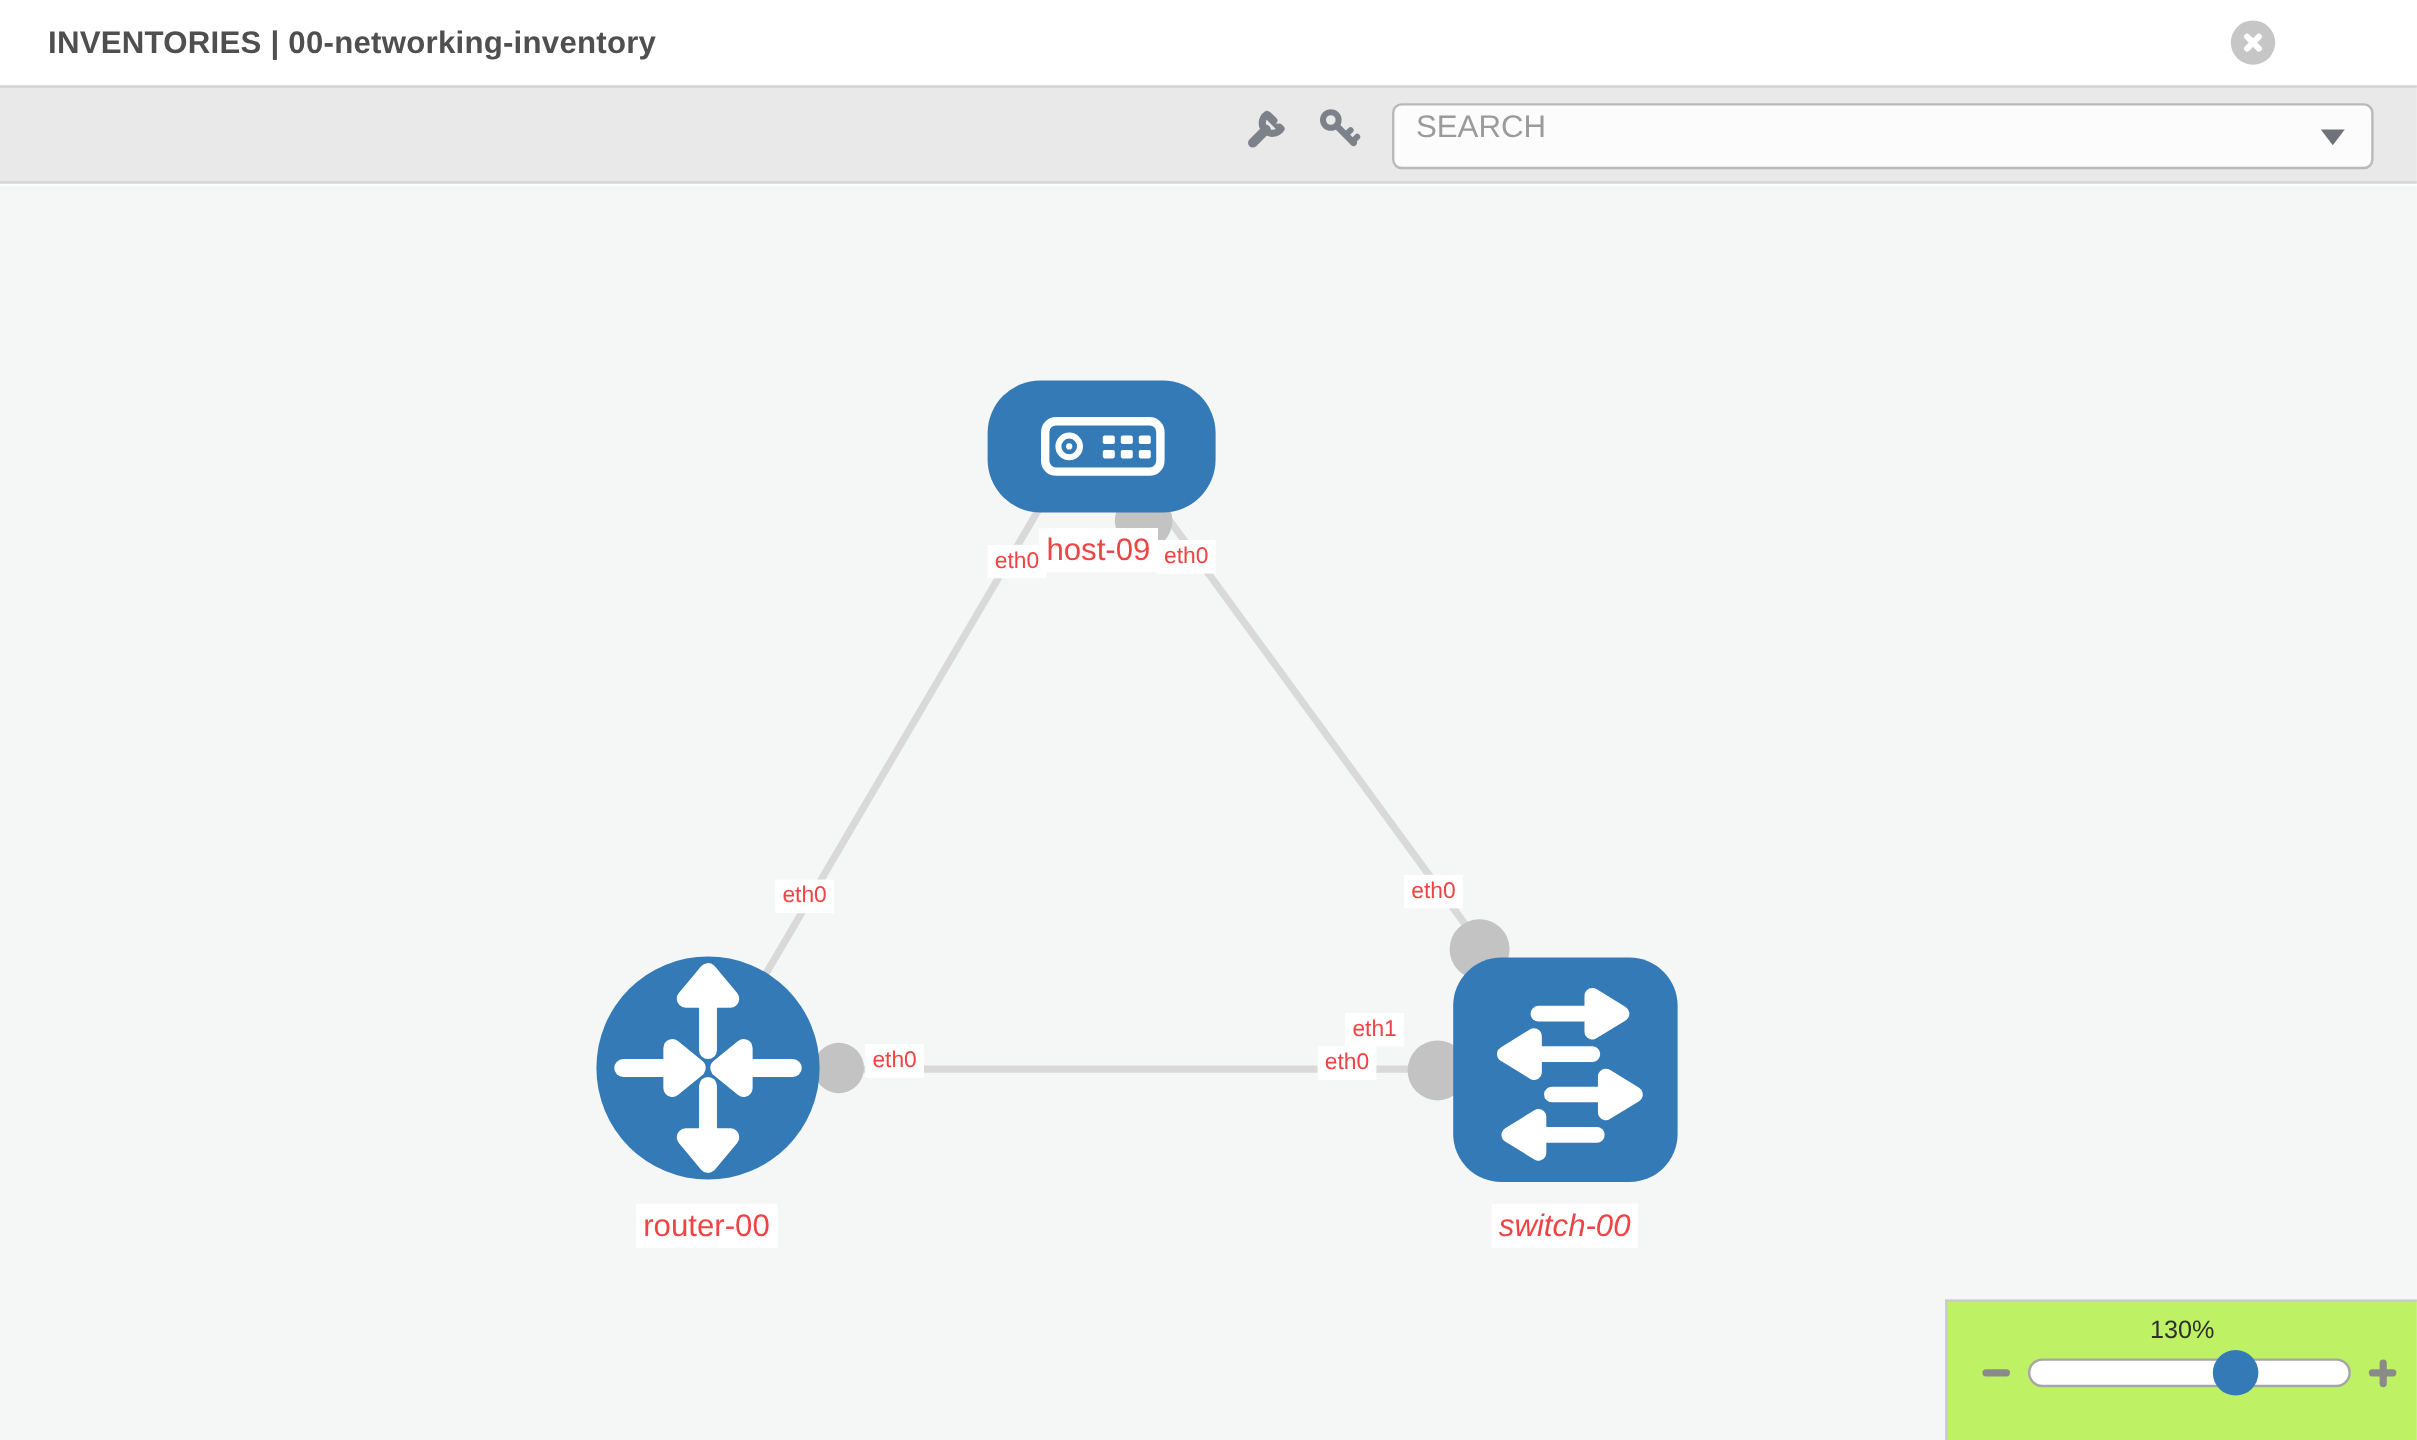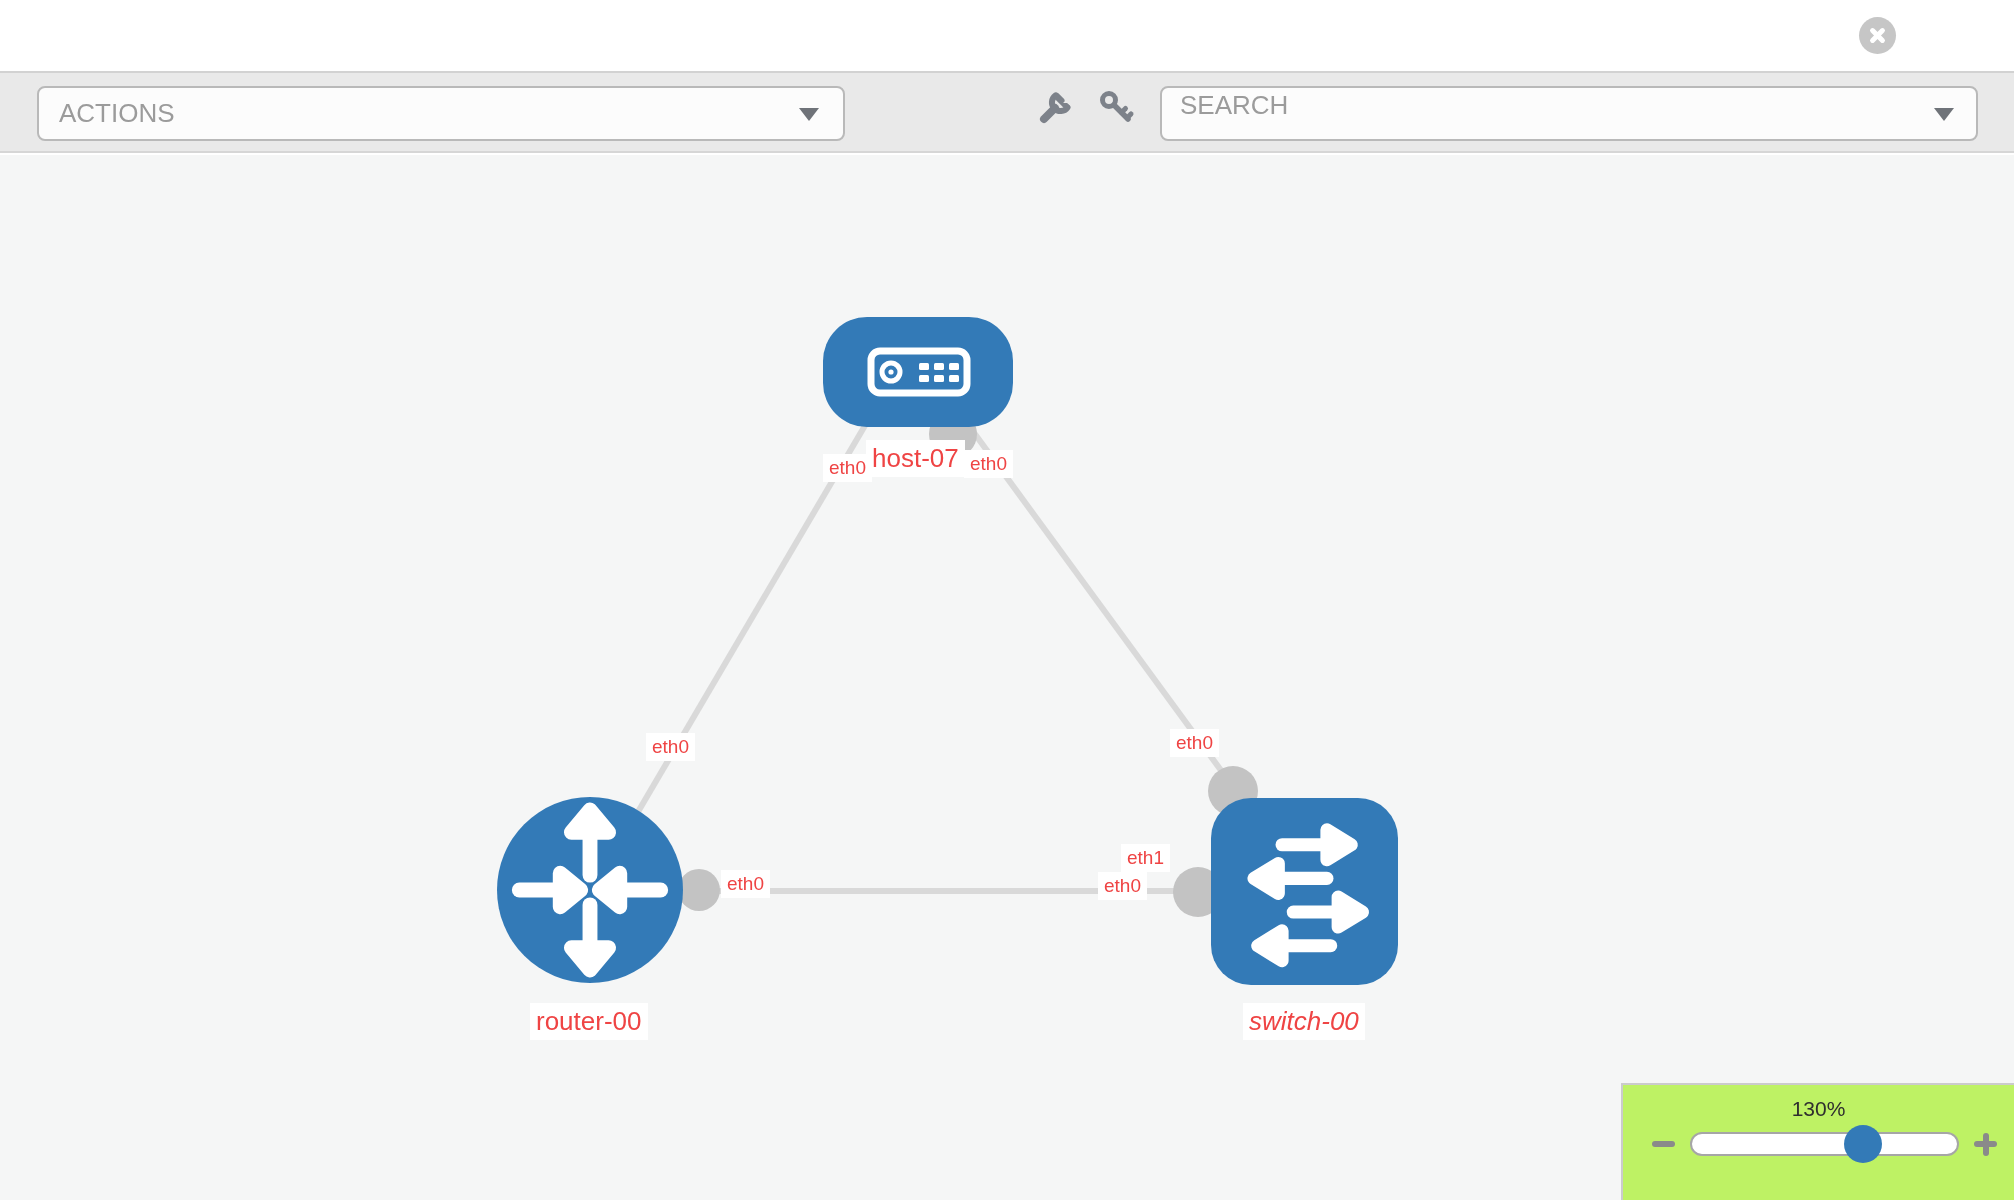--- a/index.html
+++ b/index.html
@@ -126,21 +126,21 @@
       <line x1="62" y1="43" x2="34" y2="43"></line>
       <path d="M36 35 L23 43 L36 51 Z"></path>
       <line x1="44" y1="61" x2="70" y2="61"></line>
       <path d="M68 53 L81 61 L68 69 Z"></path>
       <line x1="64" y1="79" x2="36" y2="79"></line>
       <path d="M38 71 L25 79 L38 87 Z"></path>
     </g>
   </svg>
 </div>
 
-<div class="chip name" style="left:866px; top:440px;">host-07</div>
+<div class="chip name" style="left:866px; top:440px;">host-09</div>
 <div class="chip if" style="left:823px; top:454px;">eth0</div>
 <div class="chip if" style="left:964px; top:450px;">eth0</div>
 
 <div class="chip if" style="left:646px; top:733px;">eth0</div>
 <div class="chip if" style="left:721px; top:870px;">eth0</div>
 
 <div class="chip if" style="left:1170px; top:729px;">eth0</div>
 <div class="chip if" style="left:1098px; top:872px;">eth0</div>
 <div class="chip if" style="left:1121px; top:844px;">eth1</div>
 
@@ -149,24 +149,20 @@
 
 <div id="zoom-panel">
   <div id="zoom-level">130%</div>
   <div id="zoom-minus"></div>
   <div id="zoom-track"></div>
   <div id="zoom-handle"></div>
   <div id="zoom-plus"></div>
 </div>
 
 <div id="toolbar">
-  <div id="actions-dd" class="field">
-    <span class="label">ACTIONS</span>
-    <span class="caret"></span>
-  </div>
 
   <div id="wrench-btn" class="tool-icon">
     <svg viewBox="0 0 44 44">
       <g stroke="#7d828a" stroke-linecap="round" fill="none">
         <path d="M10 34 L21 23" stroke-width="8"></path>
         <path d="M21.5 10.5 A 8.6 8.6 0 1 0 33.5 22.5" stroke-width="6"></path>
         <path d="M22.5 11.5 L28 17 M33 22 L28 17" stroke-width="6"></path>
       </g>
       <rect x="27" y="5" width="13" height="13" fill="#e9e9e9"></rect>
       <path d="M23 11 L27.5 15.5" stroke="#7d828a" stroke-width="6" stroke-linecap="round"></path>
@@ -184,17 +180,18 @@
     </svg>
   </div>
 
   <div id="search-dd" class="field">
     <input id="search-input" type="text" placeholder="SEARCH" style="">
     <span class="caret"></span>
   </div>
 </div>
 
 <div id="header">
+  <div id="page-title">INVENTORIES | 00-networking-inventory</div>
   <div id="close-btn">
     <div class="xbar a"></div>
     <div class="xbar b"></div>
   </div>
 </div>
 
 </body></html>

